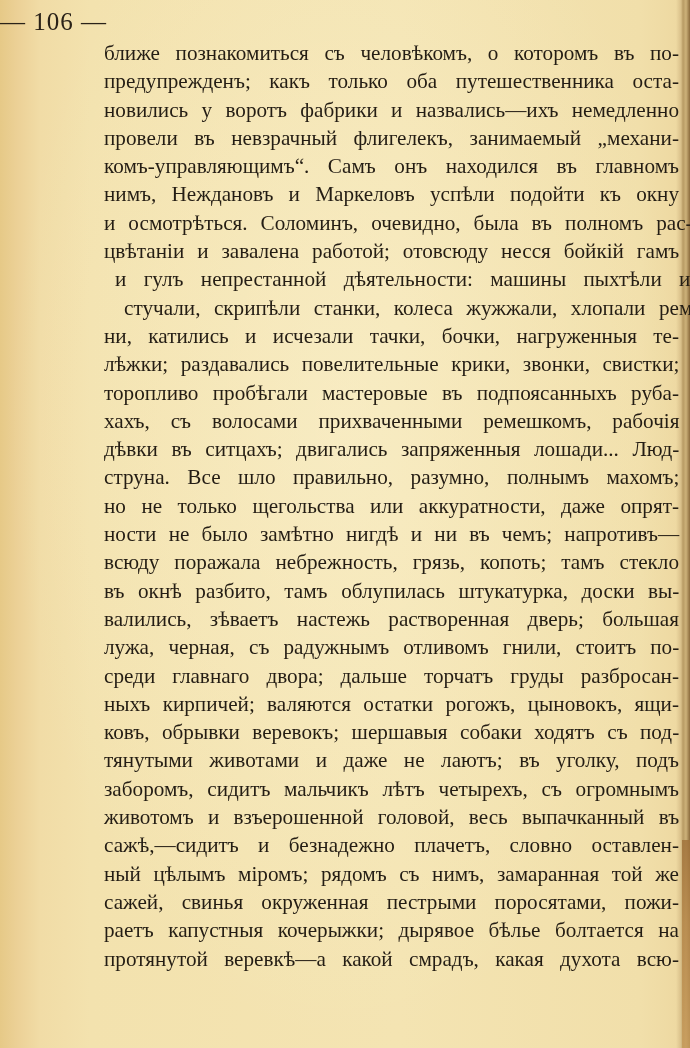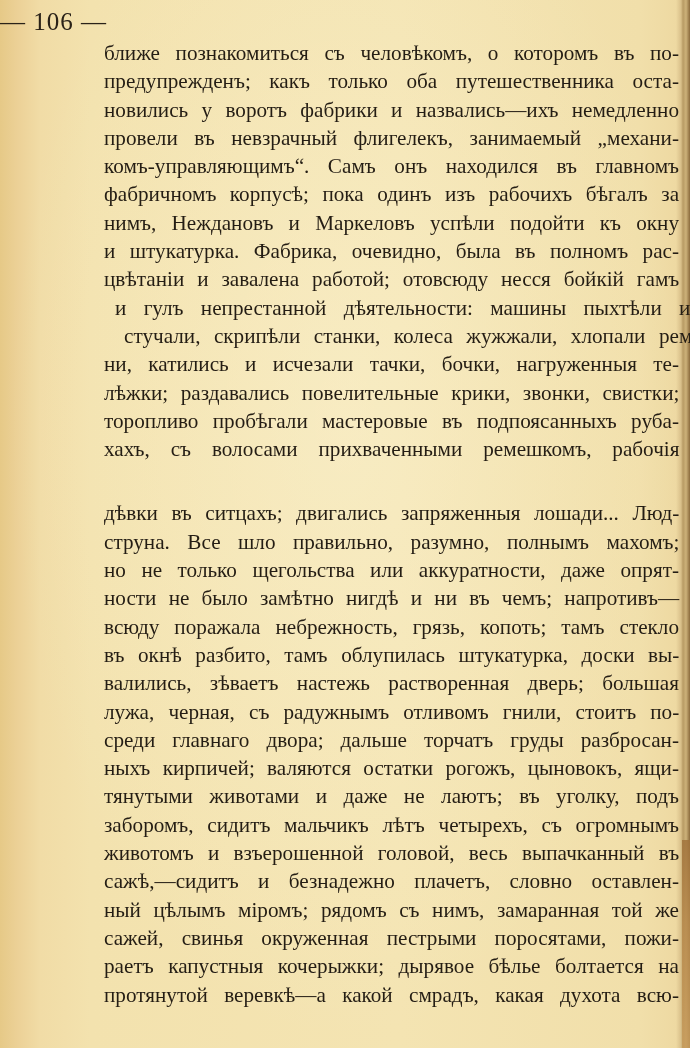--- a/index.html
+++ b/index.html
@@ -88,40 +88,40 @@
   <div class="edge-strip"></div>
 
   <div class="page-number">— 106 —</div>
 
   <div class="body-text">
     <span class="line" style="display: block; word-spacing: 10.2857px;">ближе познакомиться съ человѣкомъ, о которомъ въ по-</span>
     <span class="line" style="display: block; word-spacing: 13.2px;">предупрежденъ; какъ только оба путешественника оста-</span>
     <span class="line" style="display: block; word-spacing: 8px;">новились у воротъ фабрики и назвались—ихъ немедленно</span>
     <span class="line" style="display: block; word-spacing: 11.2px;">провели въ невзрачный флигелекъ, занимаемый „механи-</span>
     <span class="line" style="display: block; word-spacing: 13.2px;">комъ-управляющимъ“. Самъ онъ находился въ главномъ</span>
-    <span class="line" style="display: block; word-spacing: 8.14286px;">фабричномъ корпусѣ; пока одинъ изъ рабочихъ бѣгалъ за</span>
     <span class="line" style="display: block; word-spacing: 9.85714px;">нимъ, Неждановъ и Маркеловъ успѣли подойти къ окну</span>
-    <span class="line" style="display: block; word-spacing: 7.71429px;">и штукатурка. Фабрика, очевидно, была въ полномъ рас-</span>
+    <span class="line" style="display: block; word-spacing: 7.71429px;">и осмотрѣться. Соломинъ, очевидно, была въ полномъ рас-</span>
     <span class="line" style="display: block; word-spacing: 7.57143px;">цвѣтаніи и завалена работой; отовсюду несся бойкій гамъ</span>
     <span class="line" style="display: block; word-spacing: 12px; margin-left: 11px;">и гулъ непрестанной дѣятельности: машины пыхтѣли и</span>
     <span class="line" style="display: block; word-spacing: 8.16667px; margin-left: 20px;">стучали, скрипѣли станки, колеса жужжали, хлопали рем-</span>
     <span class="line" style="display: block; word-spacing: 11px;">ни, катились и исчезали тачки, бочки, нагруженныя те-</span>
     <span class="line" style="display: block; word-spacing: 7.2px;">лѣжки; раздавались повелительные крики, звонки, свистки;</span>
     <span class="line" style="display: block; word-spacing: 9px;">торопливо пробѣгали мастеровые въ подпоясанныхъ руба-</span>
     <span class="line" style="display: block; word-spacing: 15.6px;">хахъ, съ волосами прихваченными ремешкомъ, рабочія</span>
-    <span class="line" style="display: block; word-spacing: 8.16667px; margin-top: 36px;">дѣвки въ ситцахъ; двигались запряженныя лошади... Люд-</span>
+    <span class="line" style="display: block; word-spacing: 8.16667px;">дѣвки въ ситцахъ; двигались запряженныя лошади... Люд-</span>
     <span class="line" style="display: block; word-spacing: 12.1667px;">струна. Все шло правильно, разумно, полнымъ махомъ;</span>
     <span class="line" style="display: block; word-spacing: 10.1429px;">но не только щегольства или аккуратности, даже опрят-</span>
     <span class="line" style="display: block; word-spacing: 6.88889px;">ности не было замѣтно нигдѣ и ни въ чемъ; напротивъ—</span>
     <span class="line" style="display: block; word-spacing: 9.66667px;">всюду поражала небрежность, грязь, копоть; тамъ стекло</span>
     <span class="line" style="display: block; word-spacing: 8.28571px;">въ окнѣ разбито, тамъ облупилась штукатурка, доски вы-</span>
     <span class="line" style="display: block; word-spacing: 13px;">валились, зѣваетъ настежь растворенная дверь; большая</span>
     <span class="line" style="display: block; word-spacing: 8.85714px;">лужа, черная, съ радужнымъ отливомъ гнили, стоитъ по-</span>
     <span class="line" style="display: block; word-spacing: 11.6667px;">среди главнаго двора; дальше торчатъ груды разбросан-</span>
     <span class="line" style="display: block; word-spacing: 7px;">ныхъ кирпичей; валяются остатки рогожъ, цыновокъ, ящи-</span>
+    <span class="line" style="display: block; word-spacing: 7.14286px;">ковъ, обрывки веревокъ; шершавыя собаки ходятъ съ под-</span>
     <span class="line" style="display: block; word-spacing: 11.125px;">тянутыми животами и даже не лаютъ; въ уголку, подъ</span>
     <span class="line" style="display: block; word-spacing: 8.33333px;">заборомъ, сидитъ мальчикъ лѣтъ четырехъ, съ огромнымъ</span>
     <span class="line" style="display: block; word-spacing: 9px;">животомъ и взъерошенной головой, весь выпачканный въ</span>
     <span class="line" style="display: block; word-spacing: 14px;">сажѣ,—сидитъ и безнадежно плачетъ, словно оставлен-</span>
     <span class="line" style="display: block; word-spacing: 7.25px;">ный цѣлымъ міромъ; рядомъ съ нимъ, замаранная той же</span>
     <span class="line" style="display: block; word-spacing: 12.8px;">сажей, свинья окруженная пестрыми поросятами, пожи-</span>
     <span class="line" style="display: block; word-spacing: 9.16667px;">раетъ капустныя кочерыжки; дырявое бѣлье болтается на</span>
     <span class="line" style="display: block; word-spacing: 11px;">протянутой веревкѣ—а какой смрадъ, какая духота всю-</span>
 
   </div>

